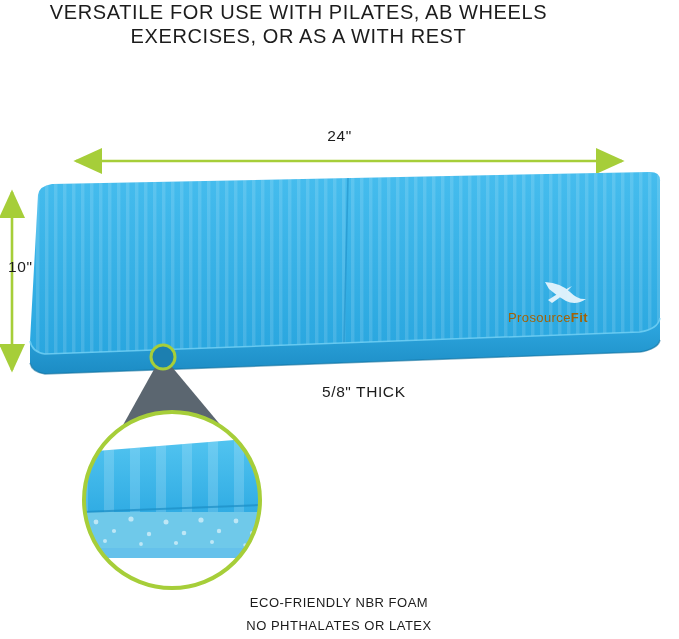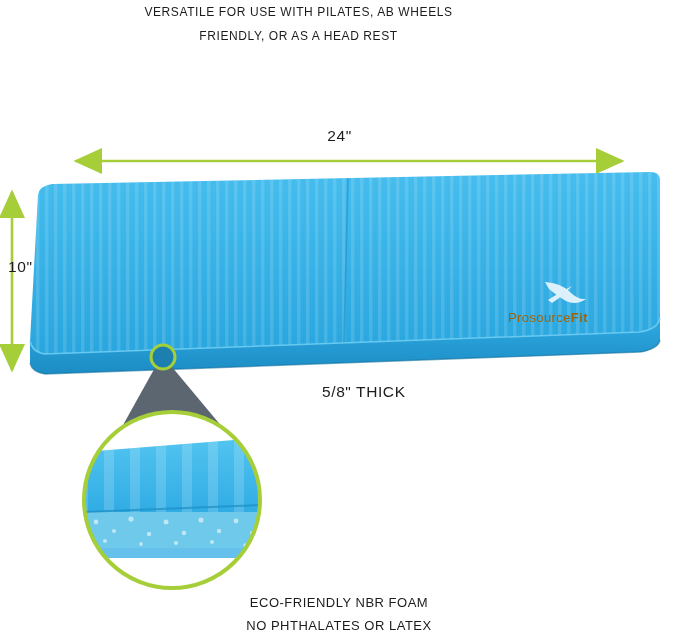--- a/index.html
+++ b/index.html
@@ -18,21 +18,21 @@
   .stage {
     position: absolute;
     inset: 0;
   }
   .headline {
     position: absolute;
     top: 0;
     left: 0;
     width: 597px;
     text-align: center;
-    font-size: 12px;
+    font-size: 20px;
     letter-spacing: 0.6px;
     line-height: 24px;
     color: #1c1c1c;
   }
   .headline .line { display: block; }
 
   .dim-label {
     position: absolute;
     font-size: 15.5px;
     letter-spacing: 0.6px;
@@ -71,21 +71,21 @@
   }
   .brandtext b { font-weight: 700; }
 </style>
 </head>
 <body>
 
 <div class="stage">
 
   <div class="headline">
     <span class="line">VERSATILE FOR USE WITH PILATES, AB WHEELS</span>
-    <span class="line">FRIENDLY, OR AS A HEAD REST</span>
+    <span class="line">EXERCISES, OR AS A WITH REST</span>
   </div>
 
   <svg class="art" width="679" height="639" viewBox="0 0 679 639">
     <defs>
       <linearGradient id="topFace" x1="0" y1="0" x2="0" y2="1">
         <stop offset="0%" stop-color="#46bdee"></stop>
         <stop offset="100%" stop-color="#29a6df"></stop>
       </linearGradient>
       <linearGradient id="frontFace" x1="0" y1="0" x2="0" y2="1">
         <stop offset="0%" stop-color="#2fa9e2"></stop>

